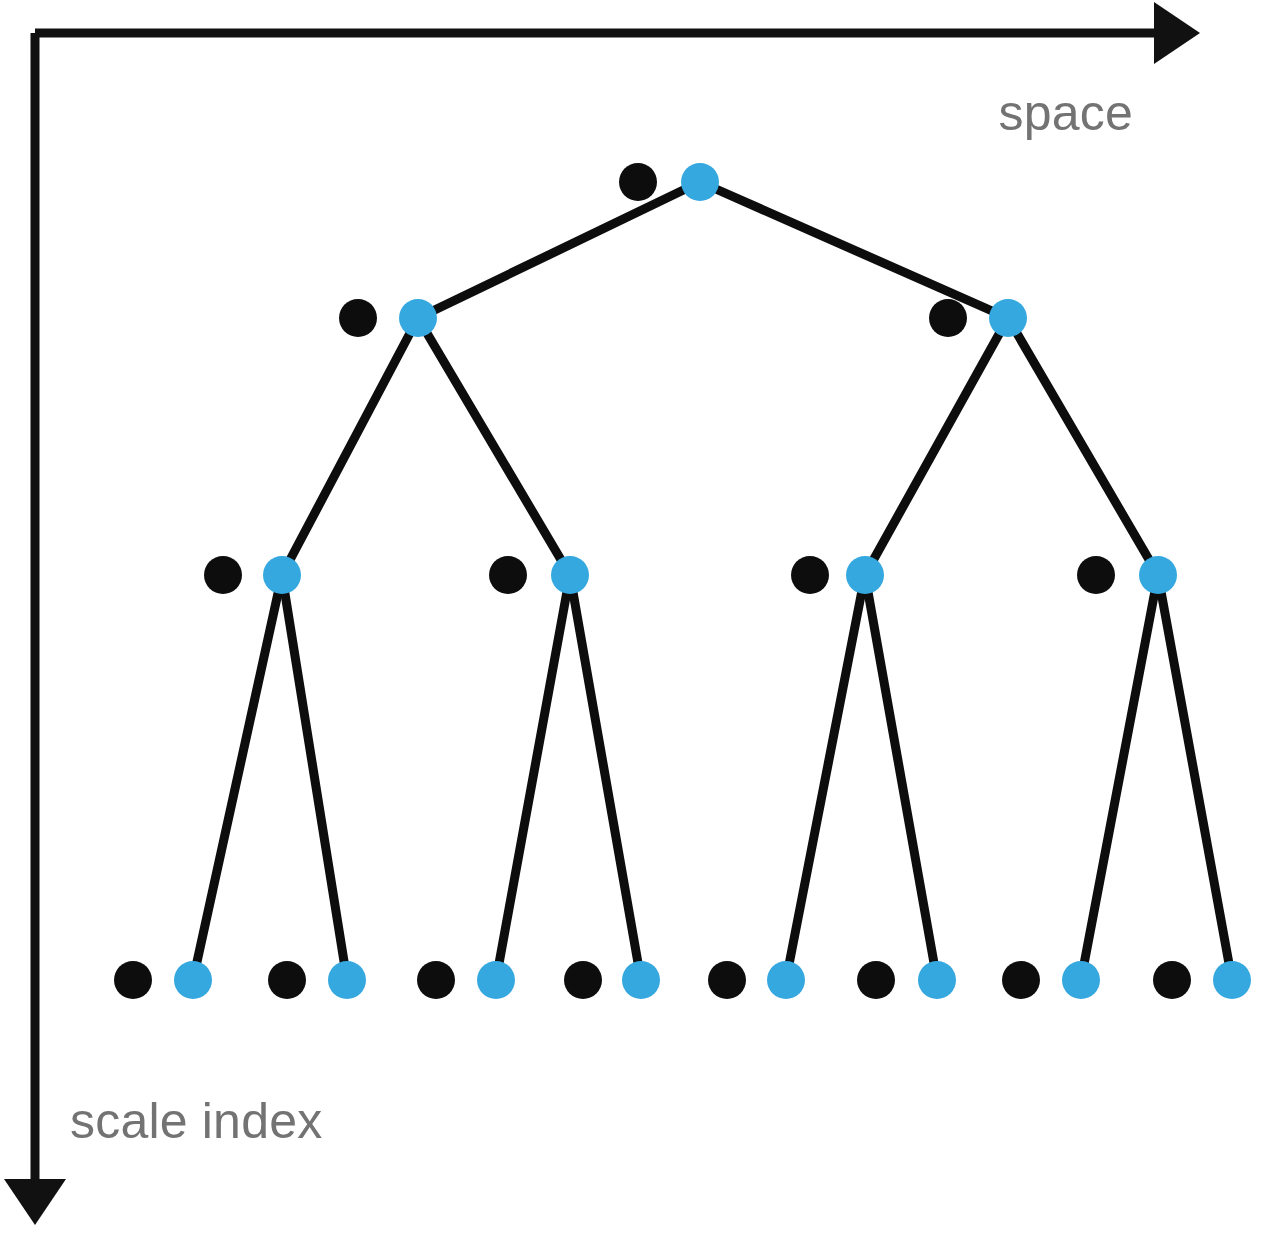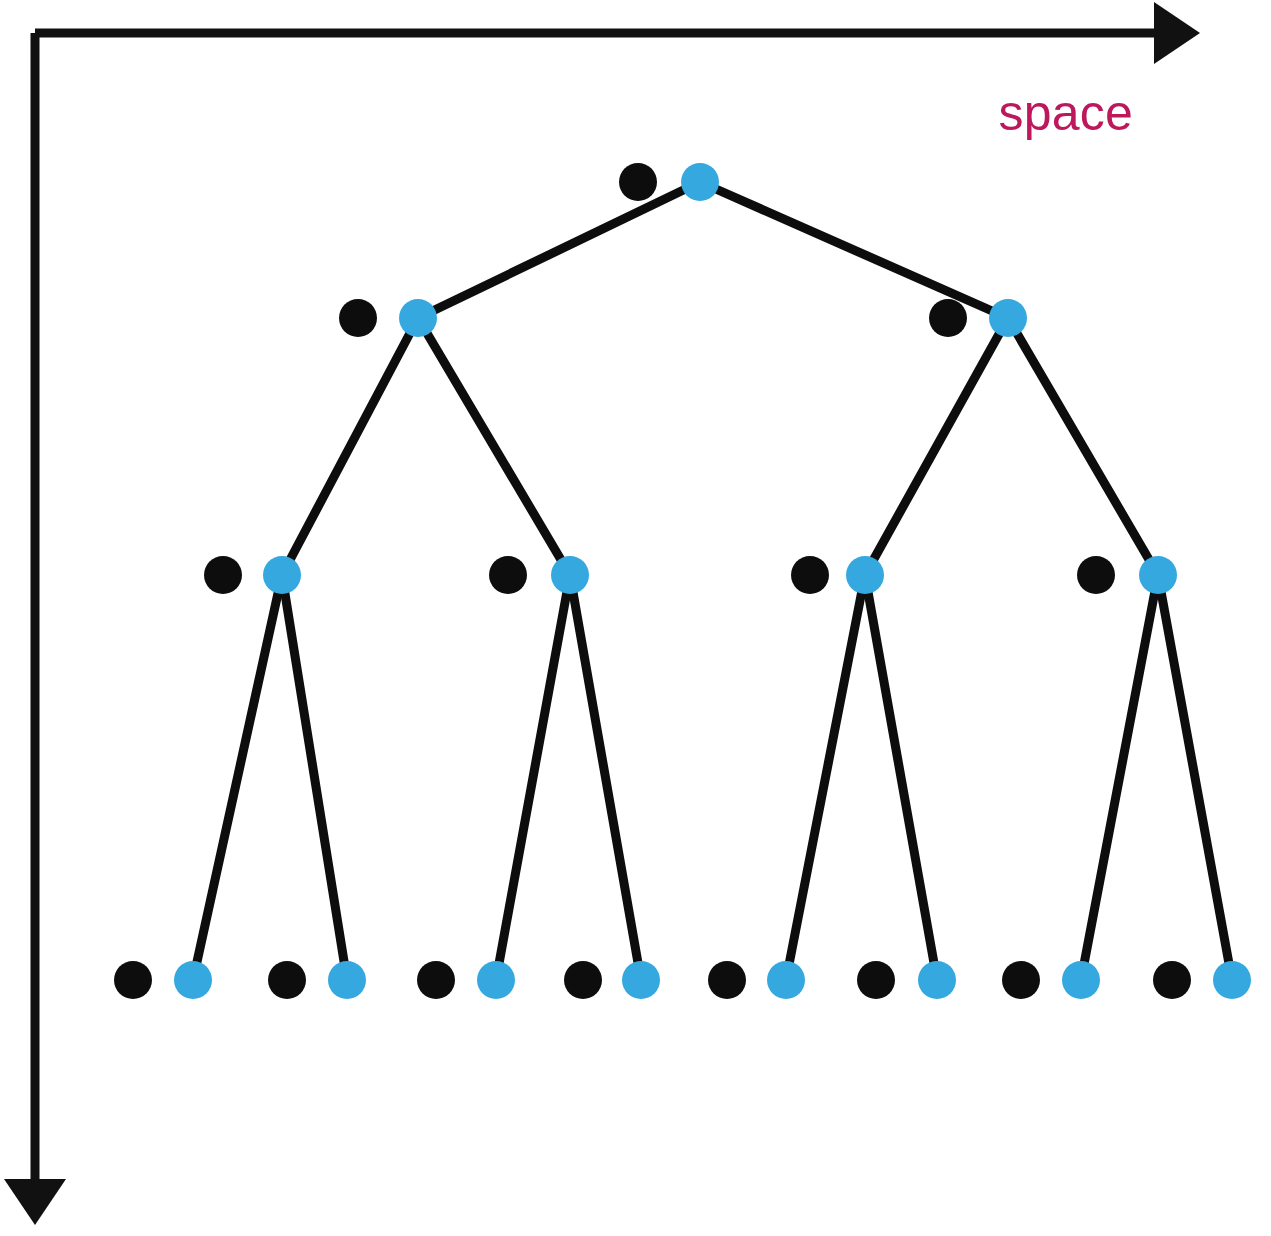--- a/index.html
+++ b/index.html
@@ -20,21 +20,21 @@
   #diagram-svg {
     position: absolute;
     left: 0;
     top: 0;
     width: 1271px;
     height: 1236px;
     display: block;
   }
   .axis-label {
     position: absolute;
-    color: #be185d;
+    color: #737373;
     font-family: "Liberation Sans", sans-serif;
     font-weight: 400;
     white-space: nowrap;
     letter-spacing: 0.2px;
   }
   #space-label {
     right: 138px;
     top: 84px;
     font-size: 50px;
   }
@@ -101,14 +101,15 @@
         <circle cx="937" cy="980" r="19" fill="#35A8DF"></circle>
         <circle cx="1021" cy="980" r="19" fill="#0D0D0D"></circle>
         <circle cx="1081" cy="980" r="19" fill="#35A8DF"></circle>
         <circle cx="1172" cy="980" r="19" fill="#0D0D0D"></circle>
         <circle cx="1232" cy="980" r="19" fill="#35A8DF"></circle>
       </g>
   </svg>
 
   <div class="axis-label" id="space-label">space</div>
 
+  <div class="axis-label" id="scale-index-label">scale index</div>
 
 </div>
 
 </body></html>

